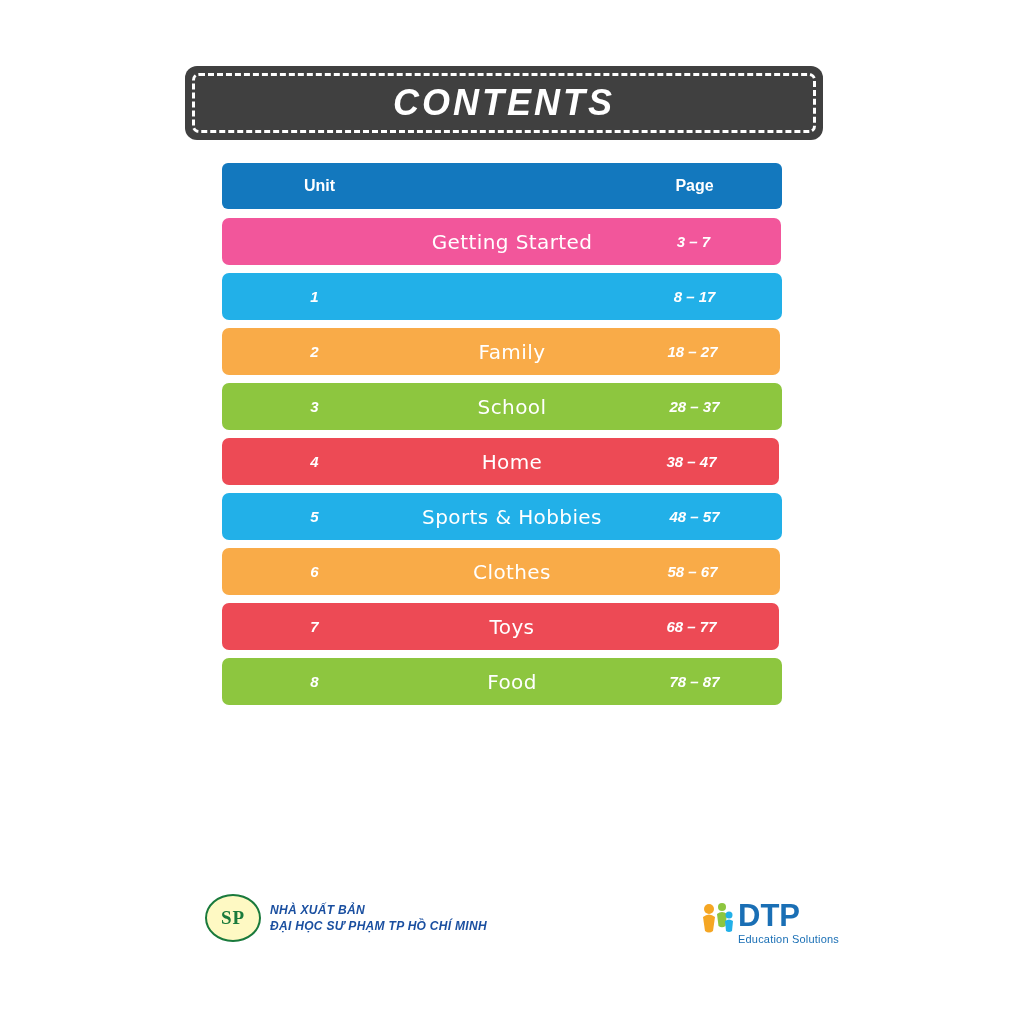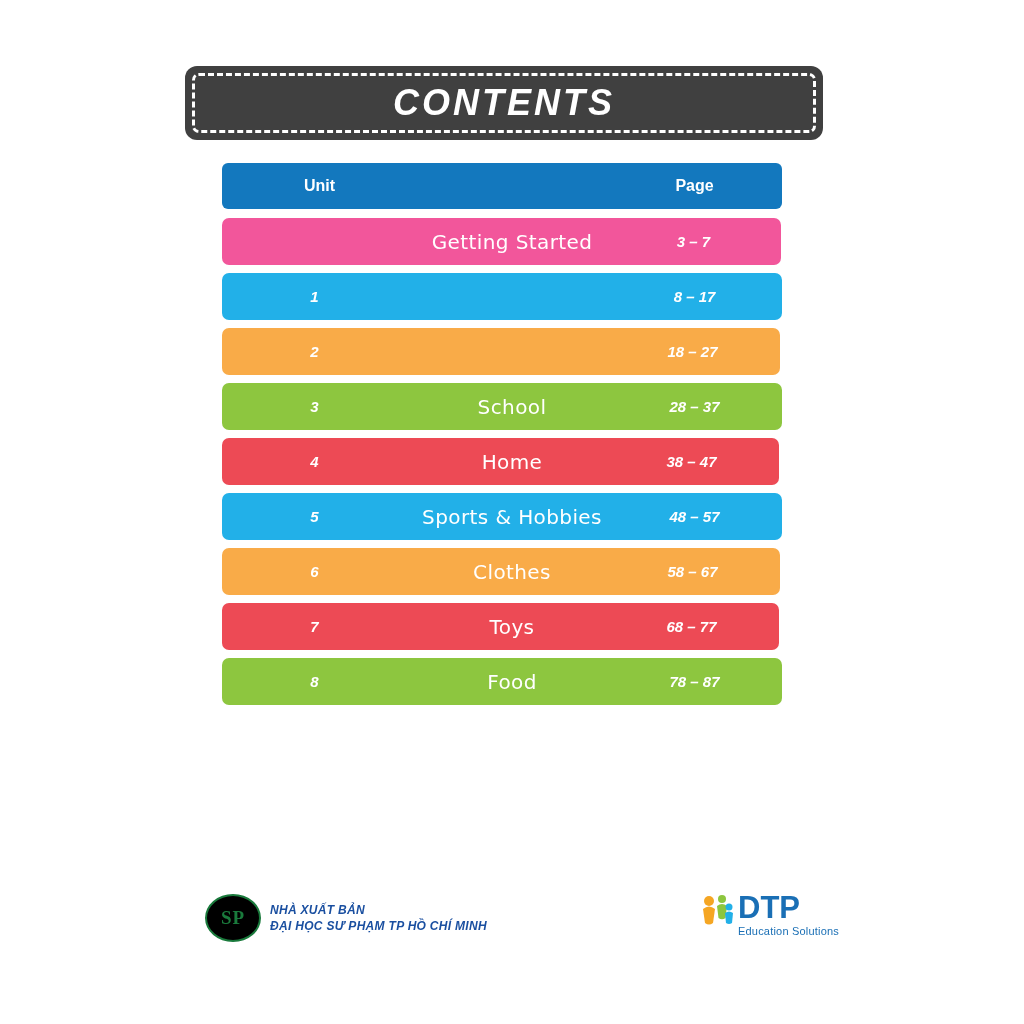--- a/index.html
+++ b/index.html
@@ -157,21 +157,21 @@
     border: 2px solid #1a7a3c;
     border-radius: 50%;
     display: flex;
     align-items: center;
     justify-content: center;
     color: #1a7a3c;
     font-weight: bold;
     font-size: 19px;
     font-family: "Liberation Serif", serif;
     letter-spacing: 1px;
-    background: #000000;
+    background: #fef9c3;
   }
   .pub-text {
     margin-left: 9px;
     color: #1a4fa0;
     line-height: 1.35;
     font-style: italic;
   }
   .pub-line1 {
     font-size: 12px;
     font-weight: bold;
@@ -179,21 +179,21 @@
   }
   .pub-line2 {
     font-size: 12px;
     font-weight: bold;
     letter-spacing: 0.3px;
   }
 
   .dtp-logo {
     position: absolute;
     left: 700px;
-    top: 12px;
+    top: 20px;
     display: flex;
     align-items: flex-start;
   }
   .dtp-mark {
     width: 34px;
     height: 40px;
     position: relative;
     margin-top: 2px;
   }
   .dtp-words {
@@ -237,20 +237,21 @@
       <div class="cell-page">3 – 7</div>
     </div>
 
     <div class="row w-full" style="background:#22b0e8;">
       <div class="cell-unit">1</div>
       <div class="cell-page">8 – 17</div>
     </div>
 
     <div class="row w-1" style="background:#f9ab48;">
       <div class="cell-unit">2</div>
+      <div class="cell-title">Family</div>
       <div class="cell-page">18 – 27</div>
     </div>
 
     <div class="row w-full" style="background:#8dc63f;">
       <div class="cell-unit">3</div>
       <div class="cell-title">School</div>
       <div class="cell-page">28 – 37</div>
     </div>
 
     <div class="row w-2" style="background:#ed4a55;">

